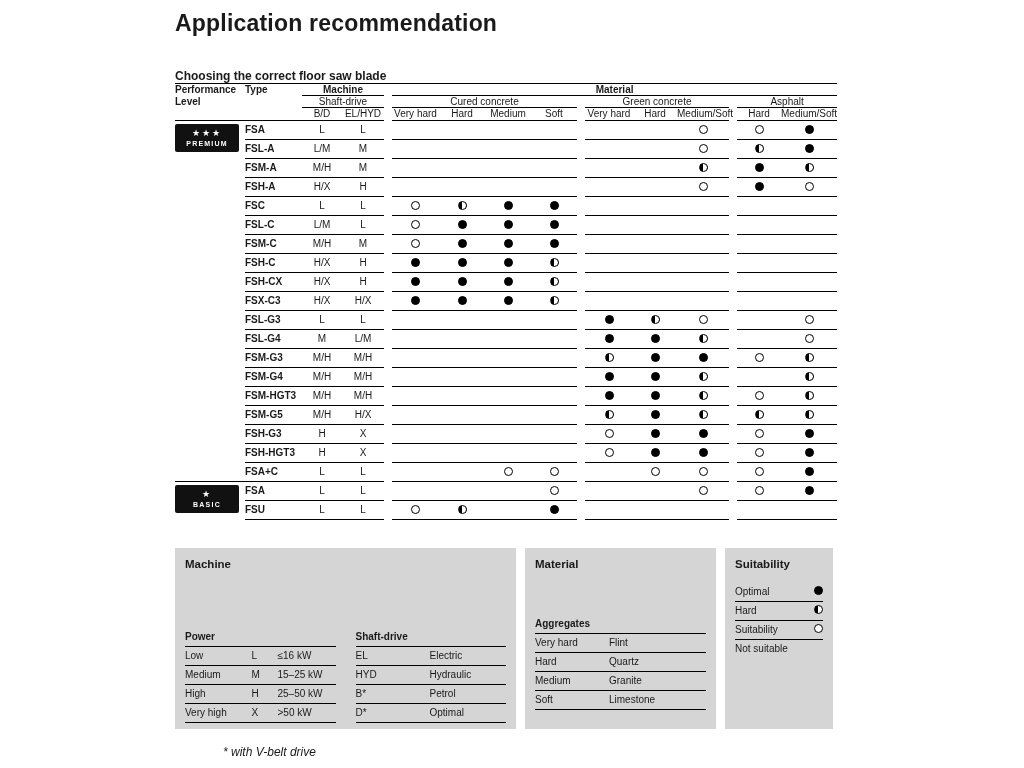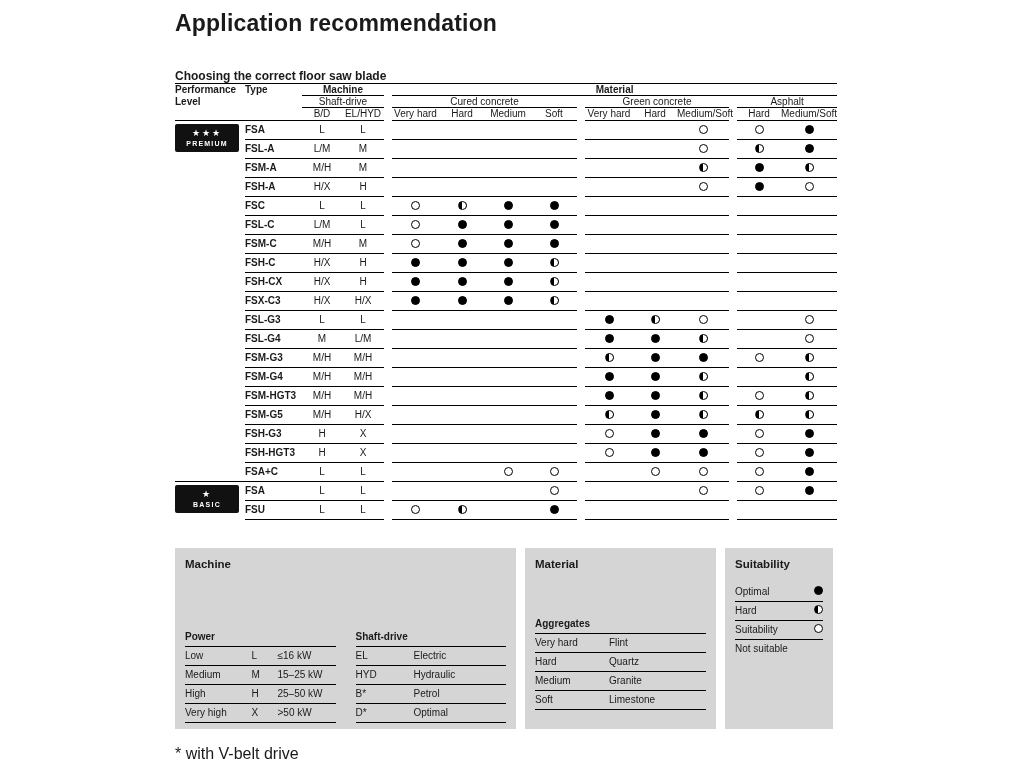--- a/index.html
+++ b/index.html
@@ -60,27 +60,27 @@
   .panel-suit { width:108px; }
   .panel-title { font-size:11.5px; font-weight:bold; margin-bottom:13px; }
   .machine-cols { display:flex; gap:20px; }
   .machine-cols > div { flex:1; }
   .subhead { font-size:10px; font-weight:bold; border-bottom:1px solid #000; padding:3px 0 4px;margin-top:45px; }
   .lrow { display:flex; align-items:center; font-size:10px; padding:3px 0 4px; border-bottom:1px solid #000; min-height:19px; }
   .lrow.noline { border-bottom:none; }
   .ln { flex:1; }
   .lc { width:26px; }
   .lv { width:58px; }
-  .lc2 { width:58px; }
+  .lc2 { width:74px; }
   .ln2 { flex:1; }
   .la { width:74px; }
   .lb { flex:1; }
   .ls { flex:1; }
 
-  .footnote { font-size:16px; margin-top:16px; }
+  .footnote { font-size:12px; font-style:italic; margin-top:16px;margin-left:48px; }
 </style>
 </head>
 <body>
 
 <div class="content">
 
   <h1 class="page-title">Application recommendation</h1>
   <h2 class="section-title">Choosing the correct floor saw blade</h2>
 
   <table class="blade">

